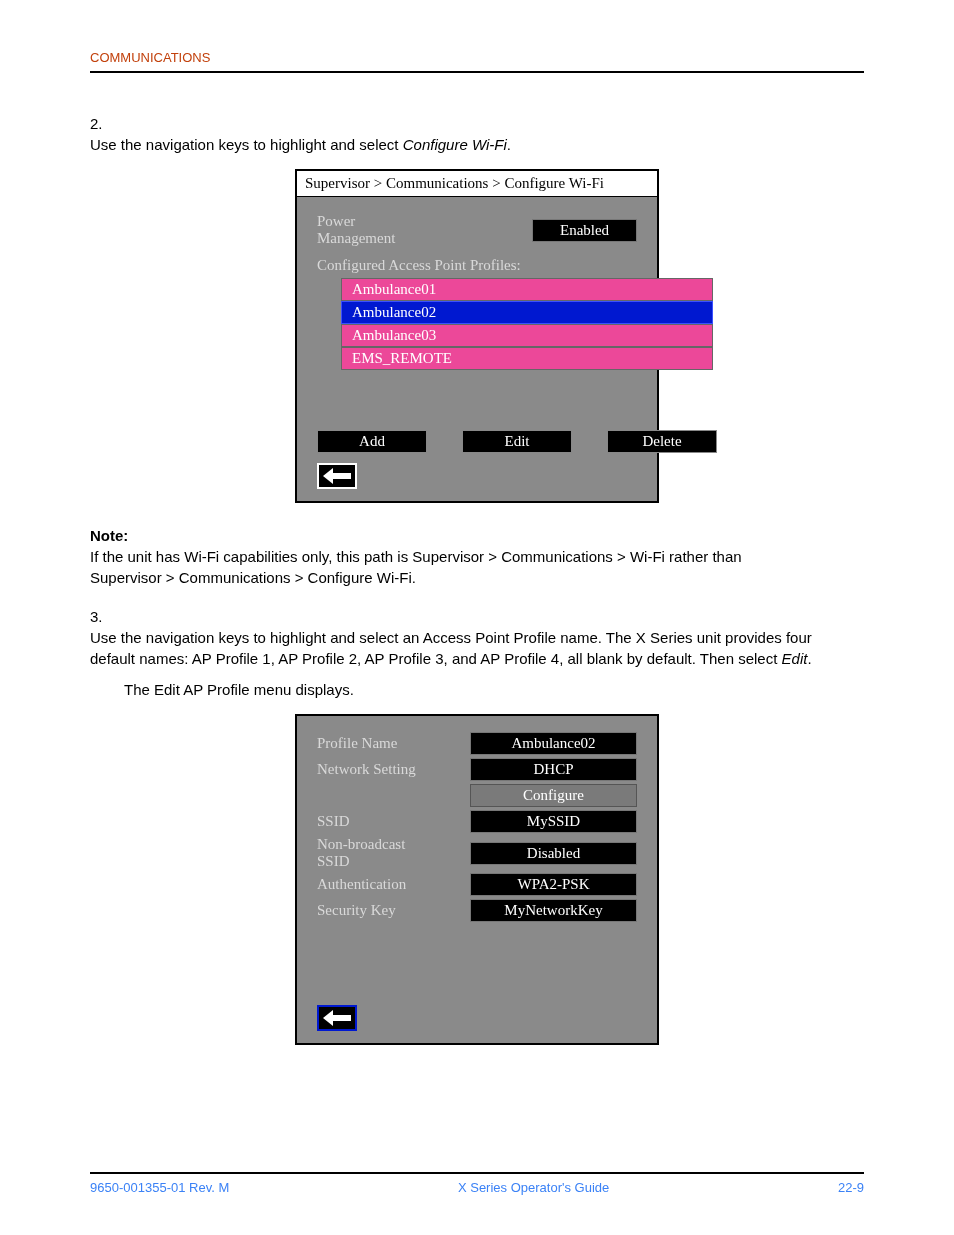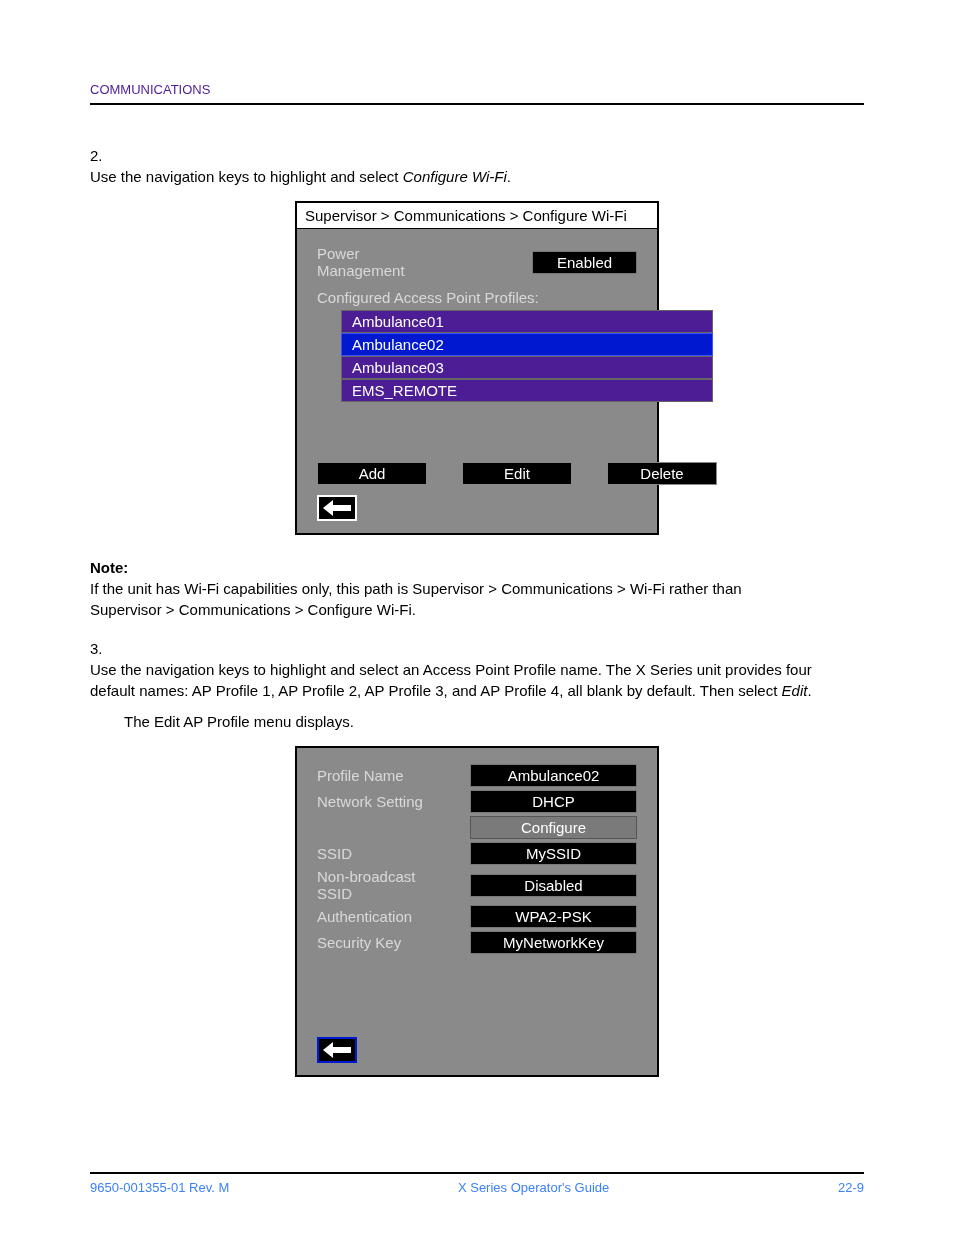--- a/index.html
+++ b/index.html
@@ -1,46 +1,46 @@
 <!DOCTYPE html>
 <html><head>
 <meta charset="utf-8">
 <style>
   * { box-sizing: border-box; margin: 0; padding: 0; }
   html, body { width: 954px; height: 1235px; background: #fff; font-family: Arial, Helvetica, sans-serif; }
   .page { width: 954px; height: 1235px; position: relative; padding: 50px 90px 40px 90px; }
-  .header-row { display: flex; justify-content: space-between; align-items: flex-end; font-size: 13px; color: #4c1d95; margin-top: 32px; }
+  .header-row { display: flex; justify-content: space-between; align-items: flex-end; font-size: 13px; color: #c2410c; }
   .hr-top { border: none; border-top: 2px solid #000; margin: 6px 0 40px 0; }
   .hr-bottom { border: none; border-top: 2px solid #000; margin: 20px 0 6px 0; }
   .footer-row { display: flex; justify-content: space-between; font-size: 13px; color: #3b82f6; }
   .instr { font-size: 15px; color: #000; margin: 14px 0; line-height: 1.4; }
   .instr .num { display: inline-block; width: 34px; vertical-align: top; }
   .instr .text { display: inline-block; width: calc(100% - 34px); vertical-align: top; }
 
   .device-screen {
     width: 364px; margin: 6px auto 10px auto; border: 2px solid #000;
-    background: #8a8a8a; font-family: Liberation Sans, sans-serif;
+    background: #8a8a8a; font-family: Liberation Serif, serif;
   }
   .ds-breadcrumb {
     background: #fff; color: #000; padding: 4px 8px; font-size: 15px; border-bottom: 1px solid #000;
   }
   .ds-body { padding: 16px 20px 12px 20px; min-height: 250px; color: #d9d9d9; font-size: 15px; }
 
   .row { display: flex; align-items: center; margin-bottom: 4px; gap: 32px; }
   .label { width: 190px; color: #d9d9d9; }
   .val-box {
     width: 210px; background: #000; color: #fff; border: 1px solid #777; text-align: center;
     padding: 2px 17px; font-size: 15px;
   }
   .val-box.grey { background: #7a7a7a; border: 1px solid #555; color: #fff; }
   .subheading { color: #d9d9d9; margin: 10px 0 4px 0; }
 
   .profile-list { margin-left: 24px; width: 372px; }
   .profile-item {
-    background: #4c1d95; color: #fff; border: 1px solid #666; padding: 2px 10px; font-size: 15px;
+    background: #ec4899; color: #fff; border: 1px solid #666; padding: 2px 10px; font-size: 15px;
   }
   .profile-item.selected { background: #0018d0; border-color: #3a50ff; }
 
   .btn-row { display: flex; justify-content: space-between; width: 400px; margin: 60px auto 8px 0; }
   .btn {
     background: #000; color: #fff; border: 1px solid #888; text-align: center;
     width: 110px; padding: 2px 0; font-size: 15px;
   }
 
   .back-btn {

